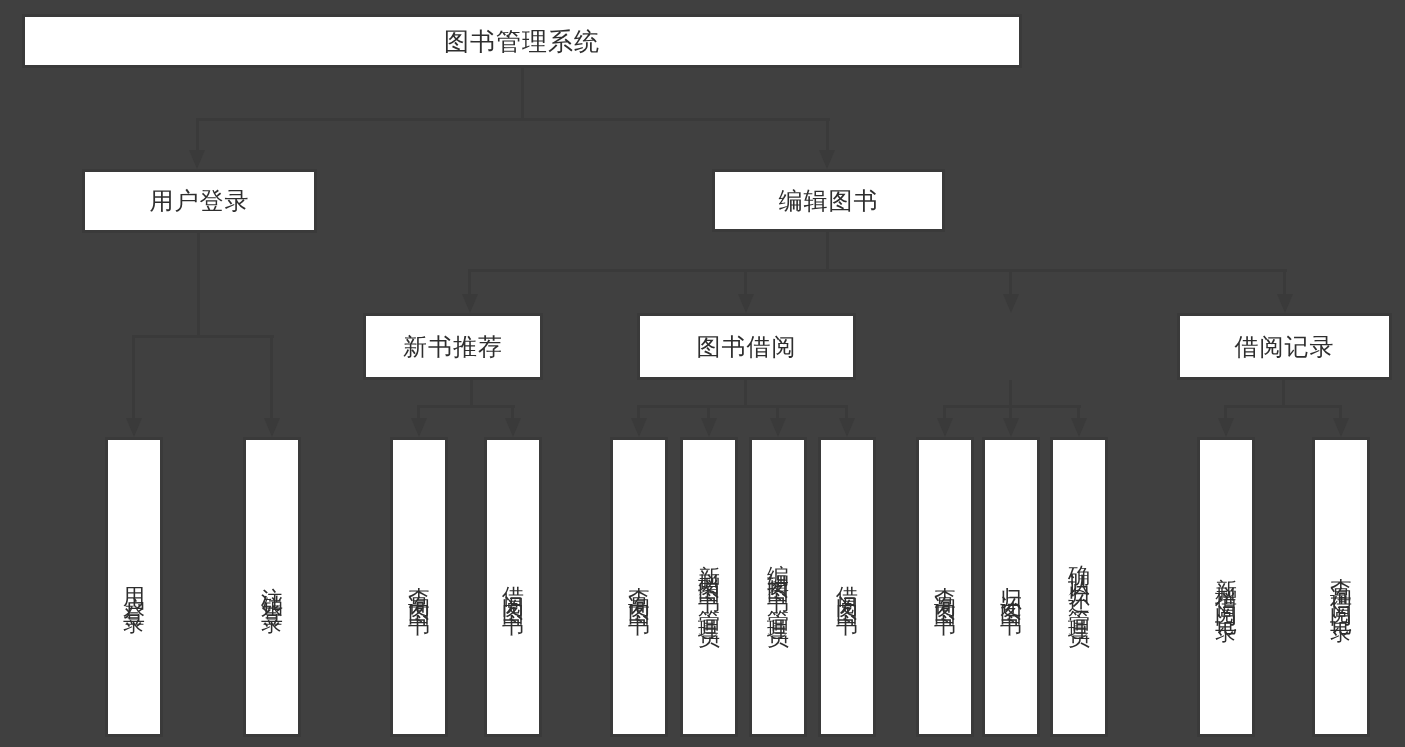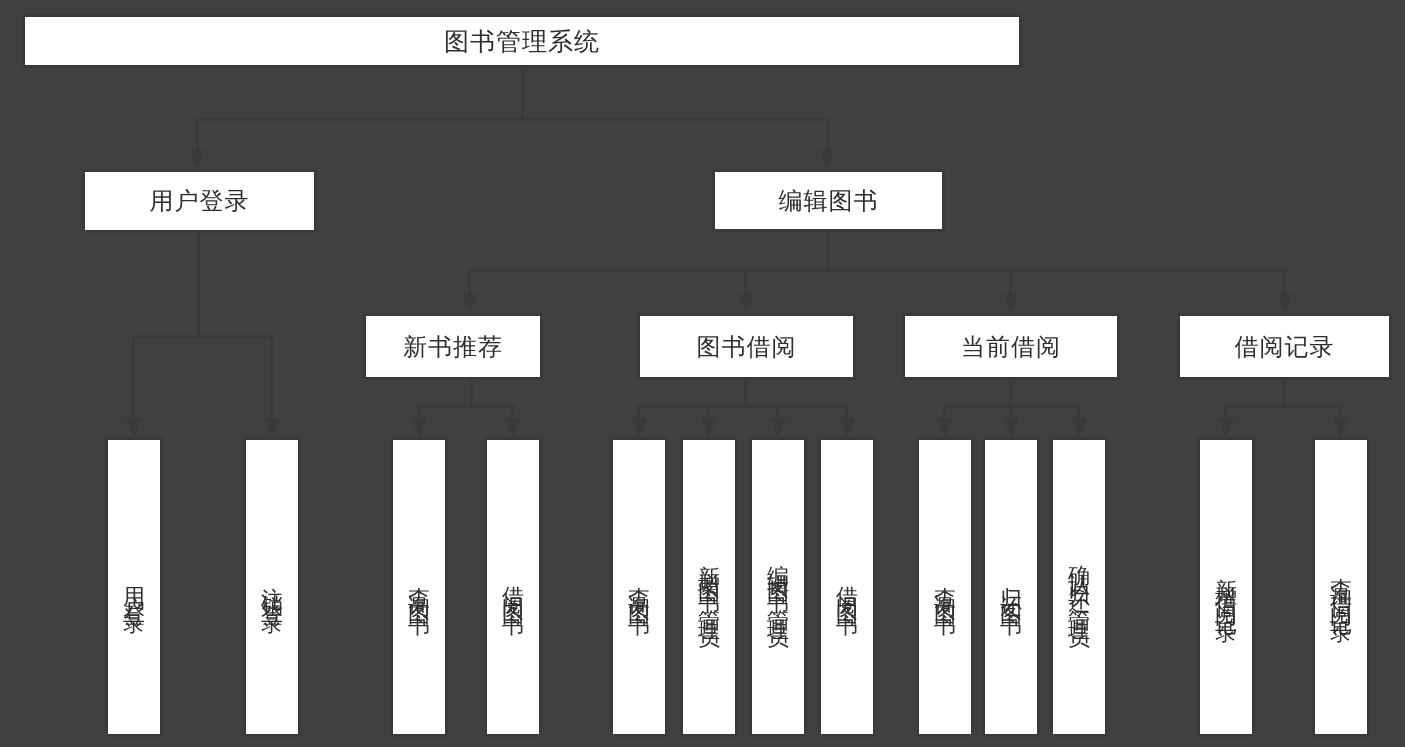--- a/index.html
+++ b/index.html
@@ -59,21 +59,20 @@
 
 <div class="canvas">
 
   <div class="box hbox root-box" style="left:22px; top:14px; width:1000px; height:54px;">图书管理系统</div>
 
   <div class="box hbox" style="left:82px; top:169px; width:235px; height:64px;">用户登录</div>
   <div class="box hbox" style="left:712px; top:169px; width:233px; height:63px;">编辑图书</div>
 
   <div class="box hbox" style="left:363px; top:313px; width:180px; height:67px;">新书推荐</div>
   <div class="box hbox" style="left:637px; top:313px; width:219px; height:67px;">图书借阅</div>
-  <div class="box hbox" style="left:902px; top:313px; width:218px; height:67px;">当前借阅</div>
   <div class="box hbox" style="left:1177px; top:313px; width:215px; height:67px;">借阅记录</div>
 
   <div class="box leaf" style="left:105px; top:437px; width:58px; height:300px;">
     <span class="vtext">用户登录</span>
   </div>
   <div class="box leaf" style="left:243px; top:437px; width:58px; height:300px;">
     <span class="vtext">注销登录</span>
   </div>
 
   <div class="box leaf" style="left:390px; top:437px; width:58px; height:300px;">

